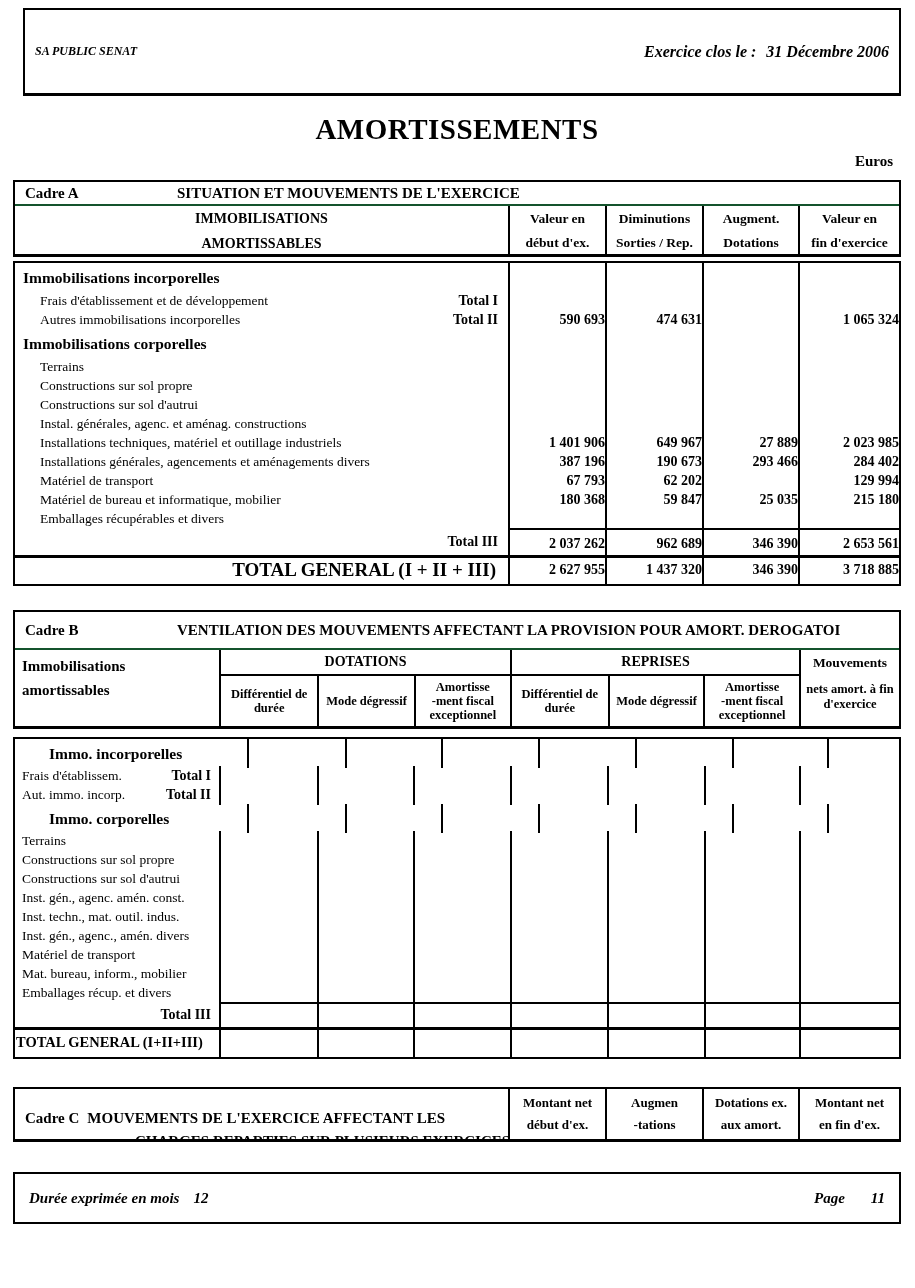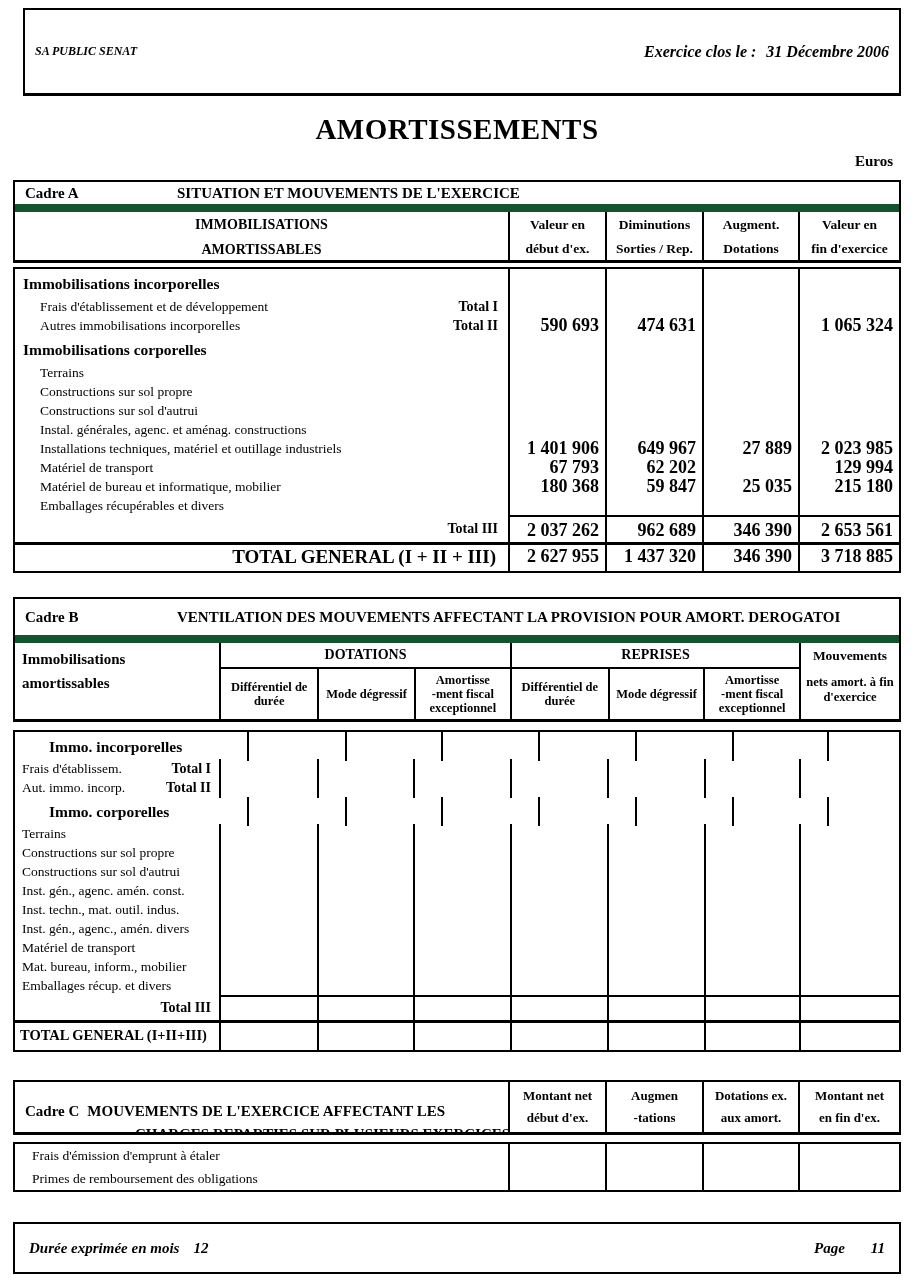--- a/index.html
+++ b/index.html
@@ -16,40 +16,40 @@
   .exercice .date{margin-left:10px;}
 
   .doc-title{margin-top:16px;text-align:center;font-weight:bold;font-size:29px;line-height:34px;letter-spacing:0.5px;}
   .euros-row{box-sizing:border-box;width:888px;margin-top:6px;text-align:right;
              font-weight:bold;font-size:15px;line-height:18px;padding-right:8px;}
 
   
   .hdrbox,.bodybox{box-sizing:border-box;width:888px;border:2px solid #000;background:#fff;}
   .hdrbox{border-bottom-width:3px;}
 
-  .cadre-row{display:flex;align-items:center;border-bottom:8px solid #14532d;
+  .cadre-row{display:flex;align-items:center;border-bottom:2px solid #14532d;
              font-weight:bold;font-size:15px;white-space:nowrap;overflow:hidden;}
   .cadre-row .cadre-label{flex:none;width:152px;padding-left:10px;}
 
   
   .hdrbox.a{margin-top:10px;}
   .cadre-row.a{height:22px;line-height:22px;}
   .colsA{display:grid;grid-template-columns:493px 97px 97px 96px 101px;height:48px;}
   .labhead{display:flex;align-items:center;justify-content:center;text-align:center;
            font-weight:bold;font-size:14px;line-height:25px;white-space:pre-line;}
   .colh{border-left:2px solid #000;display:flex;align-items:center;justify-content:center;
         text-align:center;font-weight:bold;font-size:13.5px;line-height:24px;white-space:pre-line;}
 
   .bodybox.a{margin-top:4px;}
   .rowA{display:grid;grid-template-columns:493px 97px 97px 96px 101px;}
   .rowA .lab{display:flex;min-width:0;}
   .rowA .lbl{flex:1;padding-left:25px;white-space:nowrap;overflow:hidden;}
   .rowA .tot{font-weight:bold;font-size:14px;padding-right:10px;white-space:nowrap;}
-  .rowA .num{border-left:2px solid #000;text-align:right;padding-right:6px;
-             font-weight:bold;font-size:18px;overflow:hidden;}
+  .rowA .num{border-left:2px solid #000;text-align:right;padding-right:0;
+             font-weight:bold;font-size:14px;overflow:hidden;}
   .rowA.section{height:28px;line-height:30px;}
   .rowA.section .lbl{font-weight:bold;font-size:15.5px;padding-left:8px;}
   .rowA.item{height:19px;line-height:19px;font-size:13.5px;}
   .rowA.subtotal{height:27px;line-height:27px;}
   .rowA.subtotal .num{border-top:2px solid #000;}
   .rowA.grandtotal{height:26px;line-height:23px;border-top:3px solid #000;}
   .rowA.grandtotal .tot{font-size:19px;padding-right:12px;}
 
   
   .hdrbox.b{margin-top:24px;}
@@ -72,21 +72,21 @@
   .rowB .lab{display:flex;min-width:0;}
   .rowB .lbl{flex:1;padding-left:7px;white-space:nowrap;overflow:visible;}
   .rowB .tot{font-weight:bold;font-size:14px;padding-right:8px;white-space:nowrap;}
   .rowB .num{border-left:2px solid #000;}
   .rowB.section{height:27px;line-height:29px;padding-left:28px;}
   .rowB.section .lbl{font-weight:bold;font-size:15.5px;padding-left:6px;}
   .rowB.item{height:19px;line-height:19.5px;font-size:13.5px;}
   .rowB.subtotal{height:25px;line-height:25px;}
   .rowB.subtotal .num{border-top:2px solid #000;}
   .rowB.grandtotal{height:27px;line-height:24px;border-top:3px solid #000;}
-  .rowB.grandtotal .lbl{font-weight:bold;font-size:14.5px;padding-left:1px;text-align:center;}
+  .rowB.grandtotal .lbl{font-weight:bold;font-size:14.5px;padding-left:1px;}
 
   
   .hdrbox.c{margin-top:28px;}
   .chdr{display:grid;grid-template-columns:493px 97px 97px 96px 101px;height:50px;}
   .clab{font-weight:bold;font-size:15px;line-height:23px;padding-top:18px;white-space:nowrap;overflow:hidden;}
   .clab .l1{padding-left:10px;}
   .clab .l1 .cadre-label{margin-right:8px;}
   .clab .l2{padding-left:120px;}
   .chdr .colh{font-size:13px;line-height:22px;}
 
@@ -222,20 +222,30 @@
           <span class="lbl">Installations techniques, matériel et outillage industriels</span>
           <span class="tot"></span>
         </div>
         <div class="num">1 401 906</div>
         <div class="num">649 967</div>
         <div class="num">27 889</div>
         <div class="num">2 023 985</div>
       </div>
       <div class="rowA item">
         <div class="lab">
+          <span class="lbl">Installations générales, agencements et aménagements divers</span>
+          <span class="tot"></span>
+        </div>
+        <div class="num">387 196</div>
+        <div class="num">190 673</div>
+        <div class="num">293 466</div>
+        <div class="num">284 402</div>
+      </div>
+      <div class="rowA item">
+        <div class="lab">
           <span class="lbl">Matériel de transport</span>
           <span class="tot"></span>
         </div>
         <div class="num">67 793</div>
         <div class="num">62 202</div>
         <div class="num"></div>
         <div class="num">129 994</div>
       </div>
       <div class="rowA item">
         <div class="lab">
@@ -523,36 +533,20 @@
       <div class="colh">Montant net
 début d'ex.</div>
         <div class="colh">Augmen
 -tations</div>
         <div class="colh">Dotations ex.
 aux amort.</div>
         <div class="colh">Montant net
 en fin d'ex.</div>
     </div>
   </div>
-  <div class="bodybox c">
-    <div class="rowC">
-        <div class="lbl">Frais d'émission d'emprunt à étaler</div>
-        <div class="num"></div>
-        <div class="num"></div>
-        <div class="num"></div>
-        <div class="num"></div>
-      </div>
-      <div class="rowC">
-        <div class="lbl">Primes de remboursement des obligations</div>
-        <div class="num"></div>
-        <div class="num"></div>
-        <div class="num"></div>
-        <div class="num"></div>
-      </div>
-  </div>
 
   <div class="footerbox">
     <span>
       <span>Durée exprimée en mois</span><span class="val">12</span>
     </span>
     <span>
       <span>Page</span><span class="pageno">11</span>
     </span>
   </div>
 

